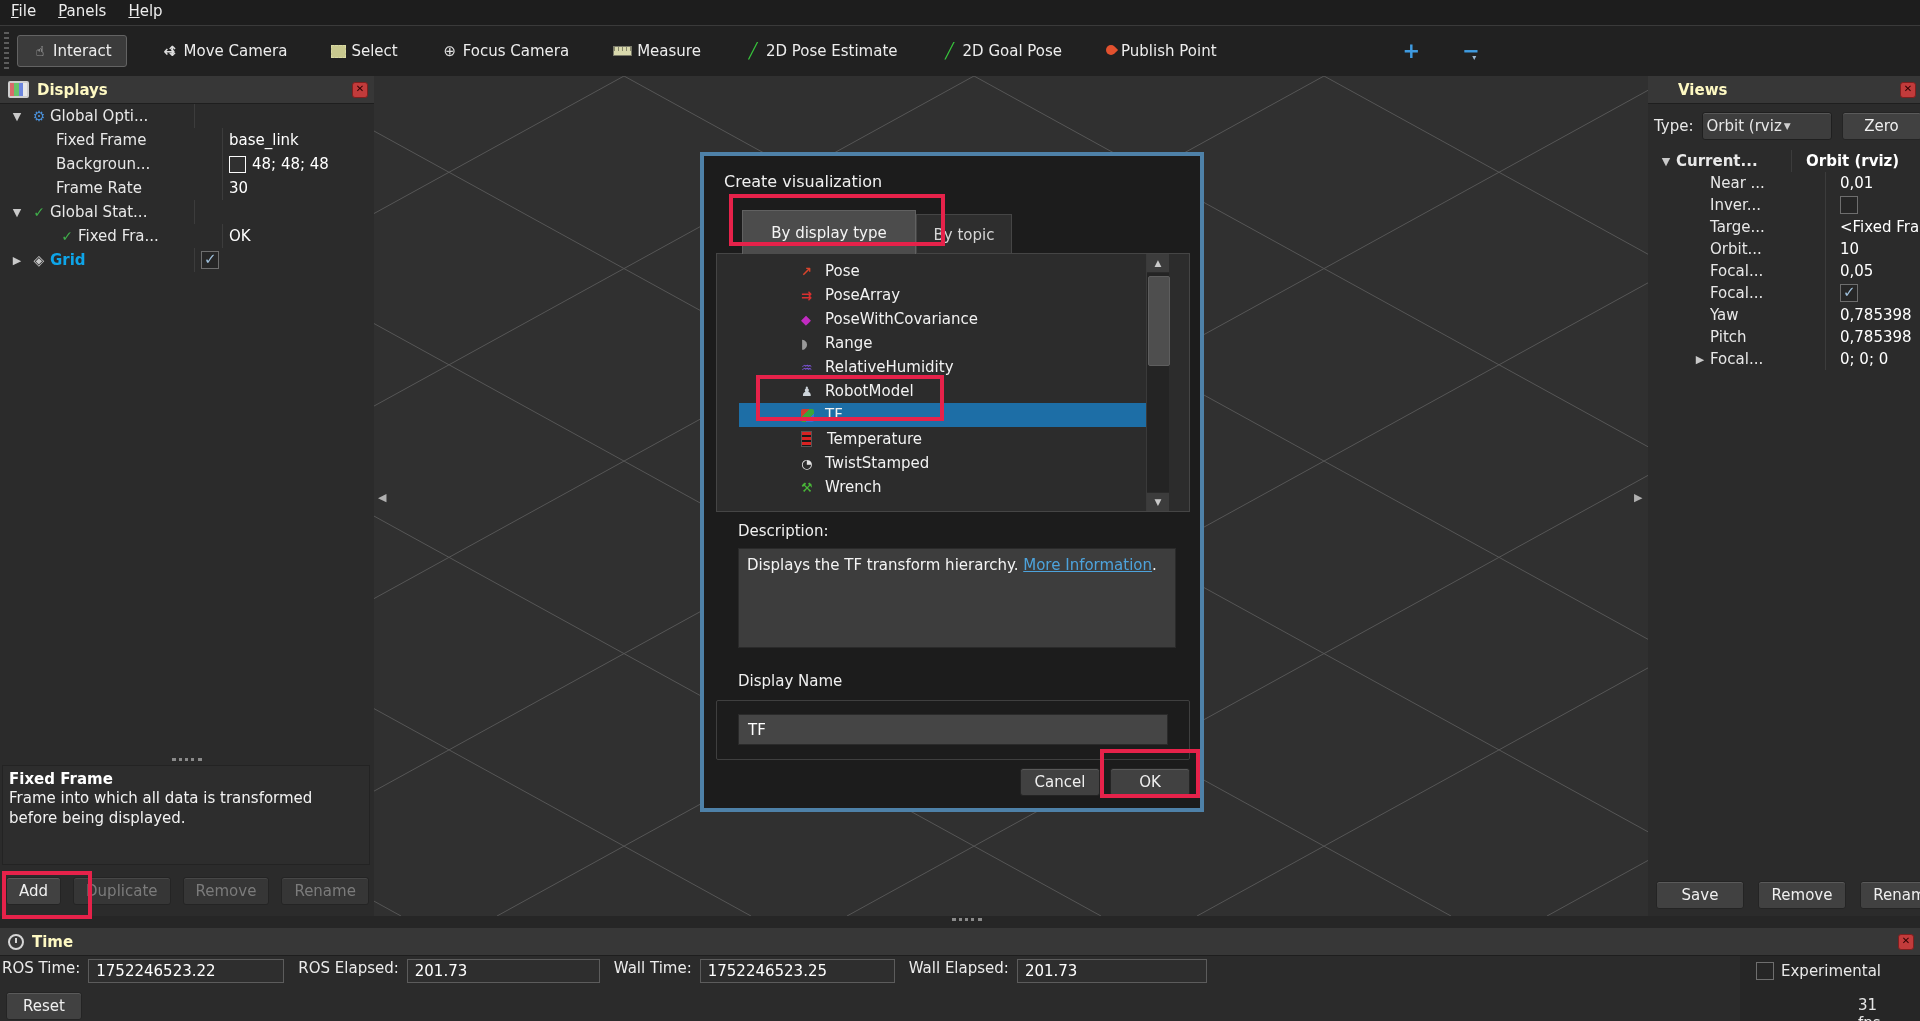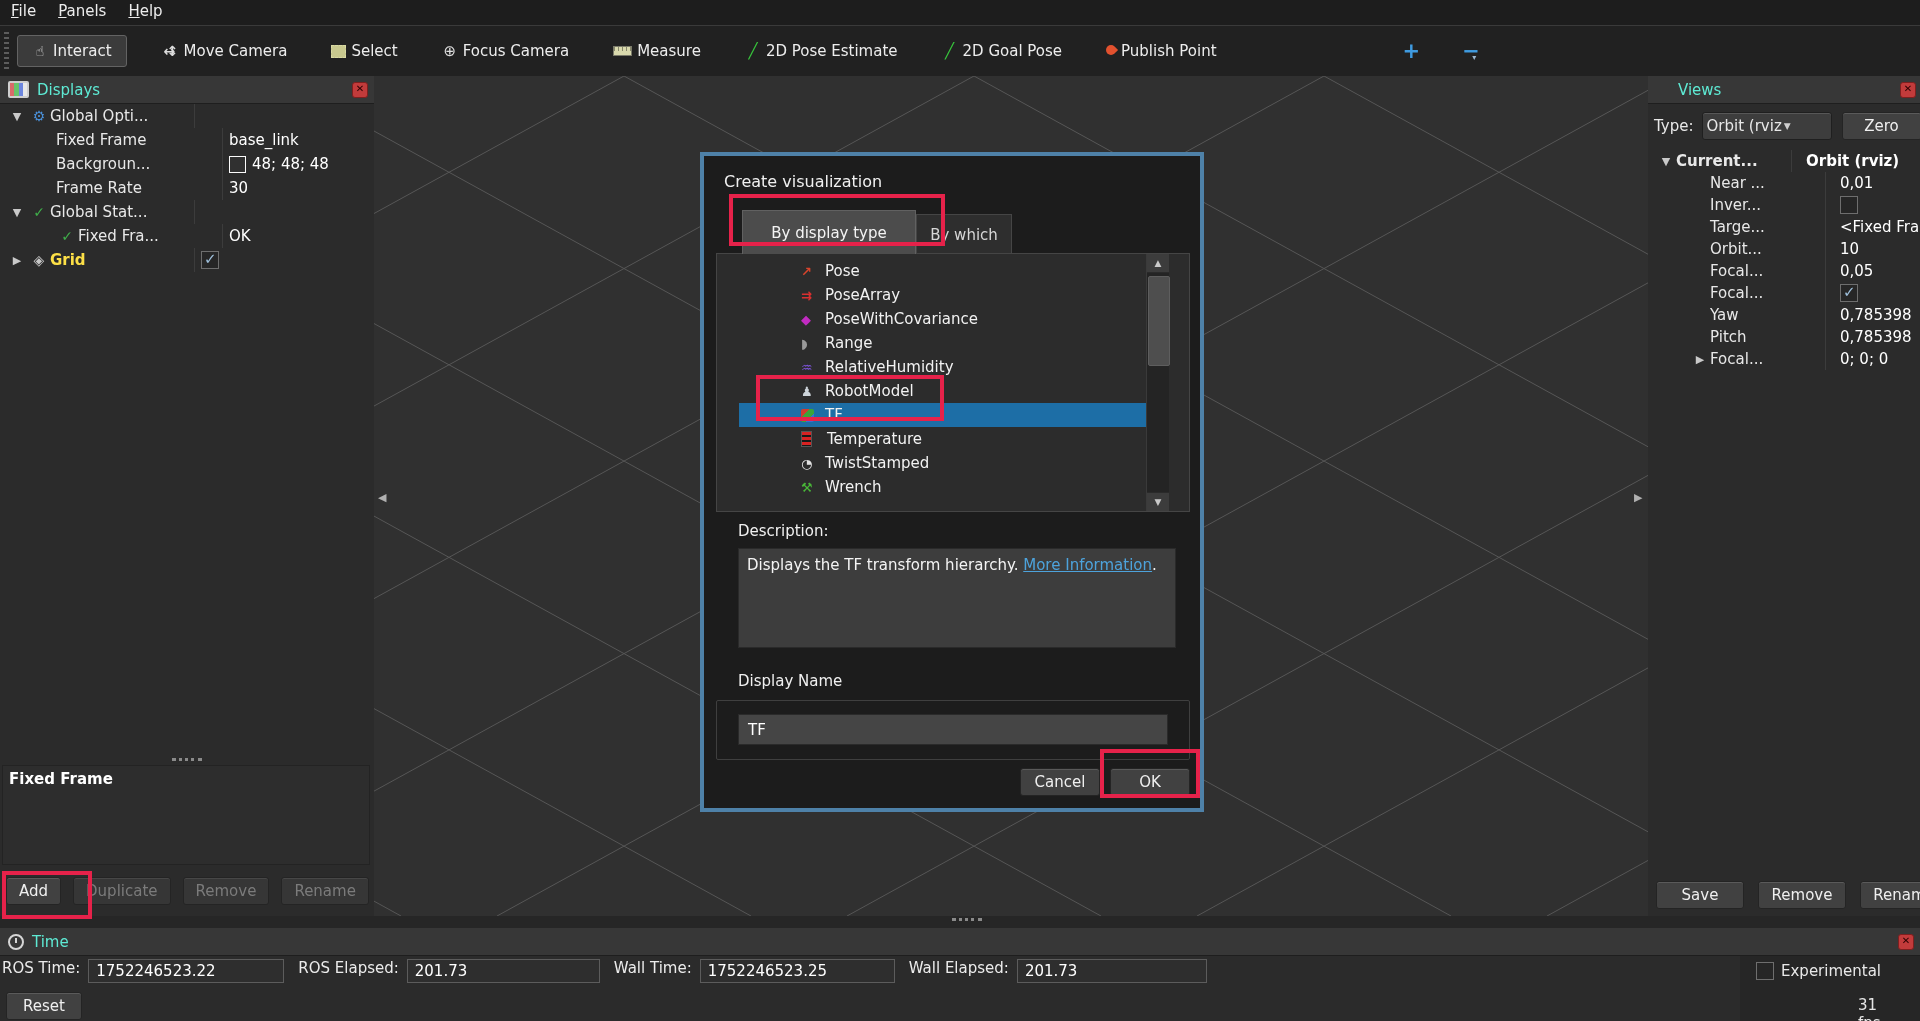--- a/index.html
+++ b/index.html
@@ -24,42 +24,42 @@
   .tb-focus::before{content:"⊕";color:#e0e0e0;font-size:15px;}
   .tb-measure{width:17px;height:8px;background:#d9d9ad;border:1px solid #7a7a6a;
     background-image:repeating-linear-gradient(90deg,#86866a 0 1px,transparent 1px 4px);background-size:100% 50%;background-repeat:no-repeat;}
   .tb-green::before{content:"╱";color:#37c53c;font-weight:bold;font-size:15px;}
   .tb-pin{width:10px;height:10px;background:#e2512e;border-radius:50% 50% 50% 0;transform:rotate(-135deg);margin-top:-3px;}
   .tool.plus{color:#3f9be0;font-size:21px;font-weight:bold;margin-left:150px;padding:0;}
   .tool.minus{color:#3f9be0;font-size:21px;font-weight:bold;margin-left:14px;padding:0;position:relative;}
   .tool.minus .dd{position:absolute;left:10px;top:14px;font-size:8px;color:#9ab7d0;}
   
   .panel-header{position:absolute;height:27px;background:#373737;border-bottom:1px solid #1e1e1e;display:flex;align-items:center;}
-  .panel-title{margin-left:8px;color:#5eead4;}
+  .panel-title{margin-left:8px;color:#fef9c3;font-weight:bold;}
   .closebtn{position:absolute;width:14px;height:14px;background:#c23b3b;border:1px solid #7e1f1f;border-radius:3px;color:#2a0000;
     font-size:10px;line-height:12px;text-align:center;font-weight:bold;}
   .dots-h{position:absolute;width:30px;border-top:3px dotted #8a8a8a;}
   
   .monitor-icon{width:17px;height:13px;margin-left:8px;border:2px solid #cfcfcf;border-radius:2px;
     background:linear-gradient(90deg,#d96a6a 0 25%,#67c46a 25% 50%,#6d86de 50% 75%,#e8e8e8 75%);}
   .clock-icon{width:12px;height:12px;margin-left:8px;border:2px solid #d6d6d6;border-radius:50%;position:relative;}
   .clock-icon::after{content:"";position:absolute;left:5px;top:2px;width:2px;height:5px;background:#d6d6d6;}
   
   #displays-panel{position:absolute;left:0;top:76px;width:374px;height:840px;background:#2b2b2b;}
   #displays-header{left:0;top:0;width:374px;}
   #displays-tree{position:absolute;left:0;top:28px;width:374px;}
   .trow{display:flex;height:24px;align-items:center;}
   .trow .tname{display:flex;align-items:center;width:188px;height:24px;overflow:hidden;white-space:nowrap;}
   .trow .tval{display:flex;align-items:center;flex:1;height:24px;border-left:1px solid #3c3c3c;padding-left:6px;overflow:hidden;white-space:nowrap;color:#fff;}
   .arrowspan{display:inline-block;width:22px;text-align:center;color:#c9c9c9;font-size:11px;flex:none;}
   .iconspan{display:inline-block;width:22px;text-align:center;font-size:14px;flex:none;}
   .ic-gear{color:#4a90d9;}
   .ic-check{color:#3fae4a;font-weight:bold;}
   .ic-grid{color:#c8c8c8;}
-  .name-blue{color:#fde047;font-weight:bold;}
+  .name-blue{color:#0ea5e9;font-weight:bold;}
   .swatch{display:inline-block;width:15px;height:15px;background:#303030;border:1px solid #fafafa;margin-right:6px;flex:none;}
   .cb{display:inline-block;width:16px;height:16px;background:#262626;border:1px solid #6e6e6e;position:relative;flex:none;}
   .cb.checked::after{content:"✓";position:absolute;left:2px;top:-2px;color:#9fc0dc;font-size:15px;font-weight:bold;}
   #displays-split{left:172px;top:682px;}
   #displays-help{position:absolute;left:2px;top:689px;width:368px;height:100px;background:#2d2d2d;border:1px solid #232323;padding:4px 6px;box-sizing:border-box;}
   #displays-help .ht{font-weight:bold;color:#fff;}
   #displays-help .hb{color:#f2f2f2;line-height:20px;width:330px;}
   #displays-buttons{position:absolute;left:6px;top:801px;display:flex;gap:12px;}
   .btn{background:#414141;border:1px solid #242424;border-radius:3px;color:#efefef;padding:4px 12px;text-align:center;
     box-shadow:inset 0 1px 0 #5a5a5a;white-space:nowrap;}
@@ -250,20 +250,21 @@
           <span class="name-blue">Grid</span>
         </div>
         <div class="tval">
           <span class="cb checked"></span>
         </div>
       </div>
     </div>
   <div class="dots-h" id="displays-split"></div>
   <div id="displays-help">
     <div class="ht">Fixed Frame</div>
+    <div class="hb">Frame into which all data is transformed before being displayed.</div>
   </div>
   <div id="displays-buttons">
       <div class="btn">Add</div>
       <div class="btn disabled">Duplicate</div>
       <div class="btn disabled">Remove</div>
       <div class="btn disabled">Rename</div>
     </div>
 </div>
 
 <div id="viewport">
@@ -411,21 +412,21 @@
     <span class="cb"></span>
     <span>Experimental</span>
   </div>
   <div class="btn" id="reset-btn">Reset</div>
   <div id="fps">31 fps</div>
 </div>
 
 <div id="dialog">
   <div id="dlg-title">Create visualization</div>
   <div class="dlg-tab" id="tab-bytype">By display type</div>
-  <div class="dlg-tab" id="tab-bytopic">By which</div>
+  <div class="dlg-tab" id="tab-bytopic">By topic</div>
   <div id="dlg-pane">
     <div id="type-list">
         <div class="dlg-row">
           <span class="li-icon ic-pose"></span>
           <span>Pose</span>
         </div>
         <div class="dlg-row">
           <span class="li-icon ic-posearray"></span>
           <span>PoseArray</span>
         </div>

